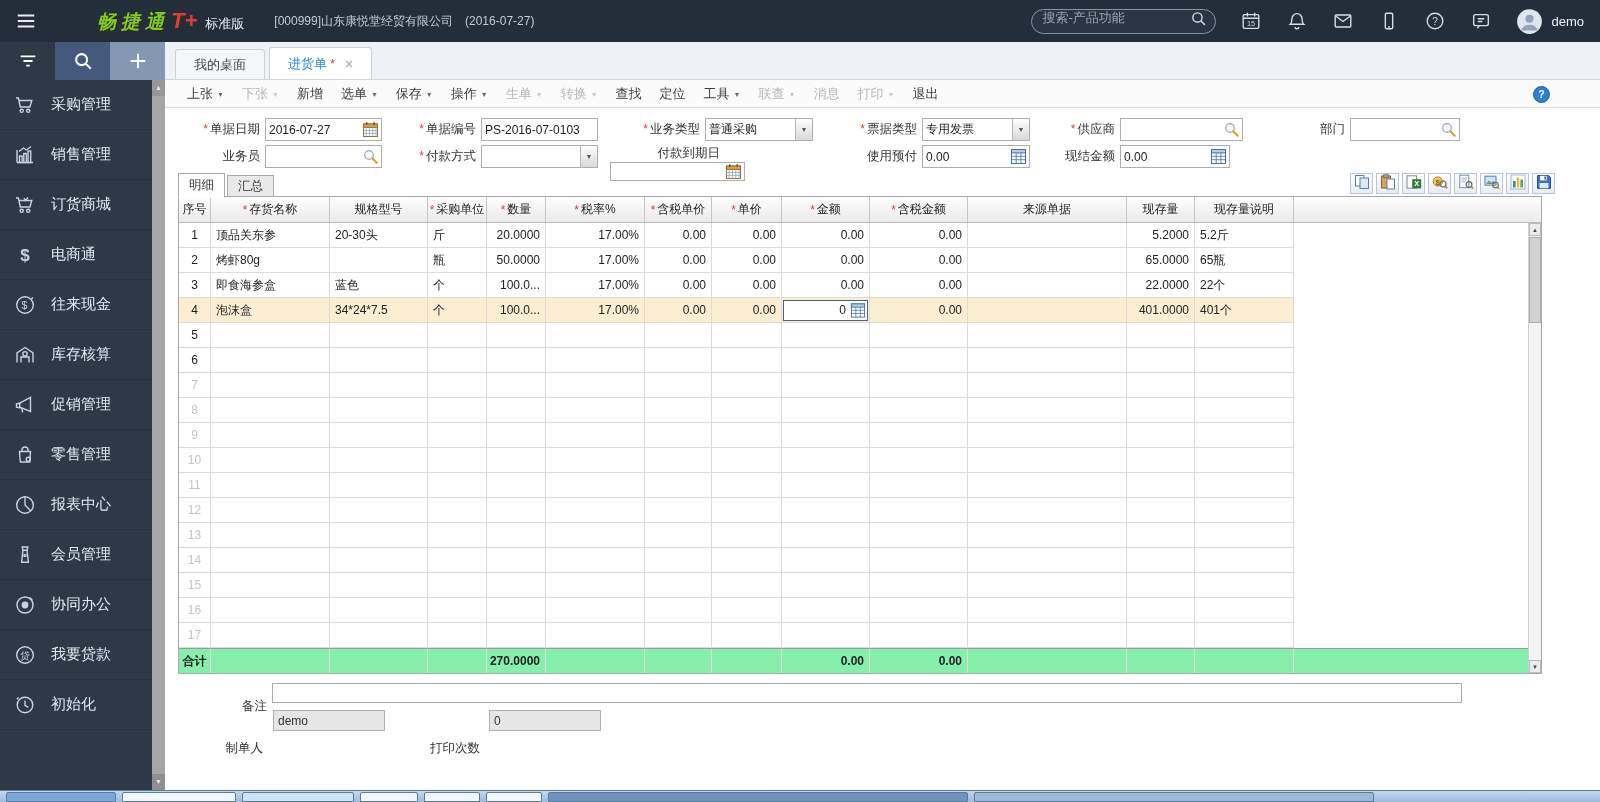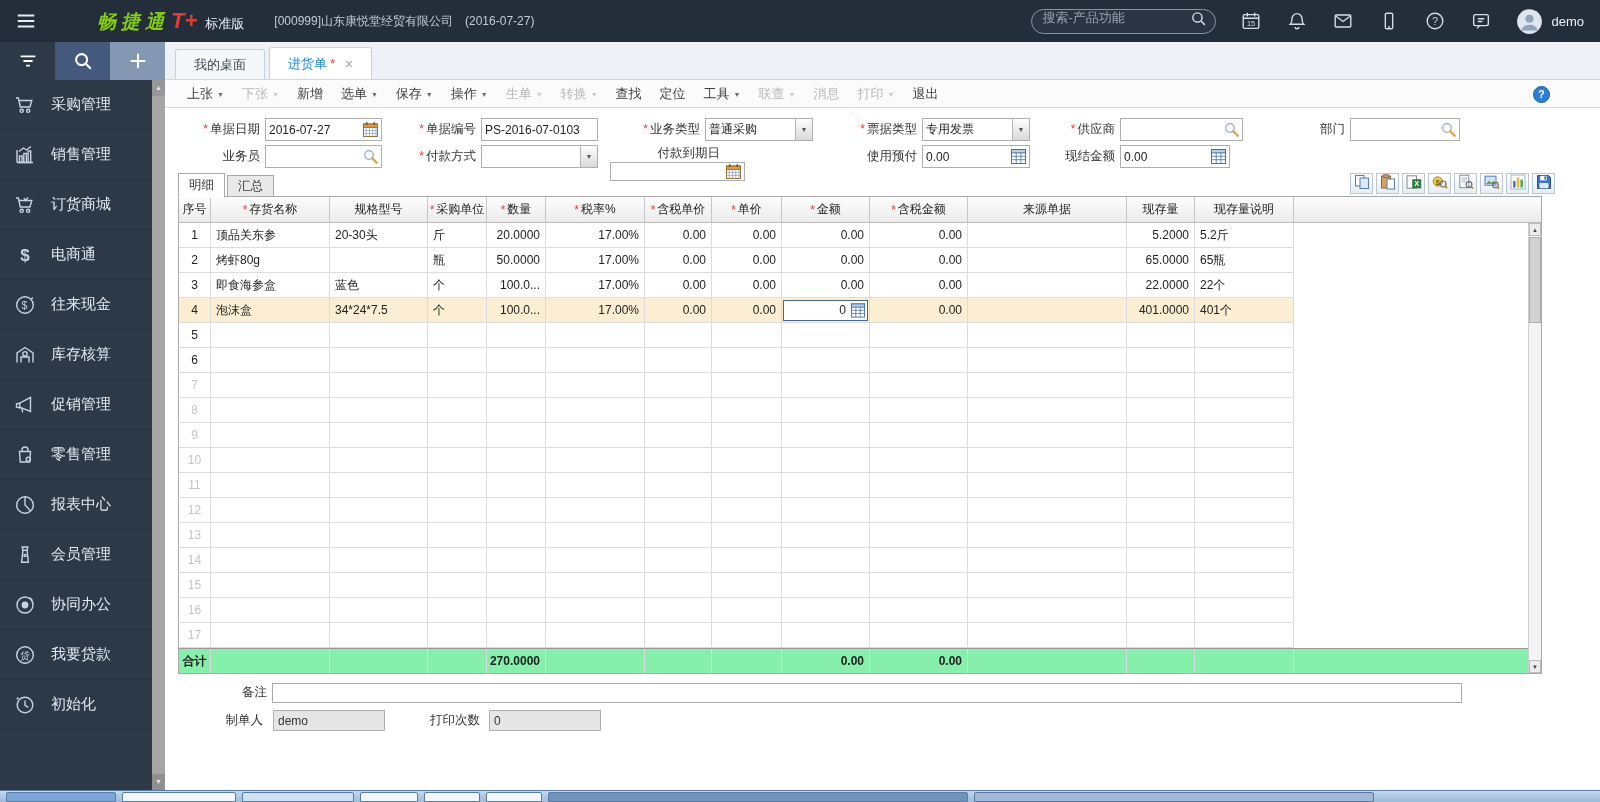--- a/index.html
+++ b/index.html
@@ -99,21 +99,21 @@
   .g-total { display:flex; height:25px; margin-right:13px; border-top:1px solid #9a9a9a; background:#86efac; }
   .g-total .g-cell { border-bottom:none; font-weight:bold; }
   .g-vscroll { position:absolute; right:0; top:26px; bottom:0; width:13px; background:#f4f4f4; border-left:1px solid #cfcfcf; }
   .g-vscroll .arr { position:absolute; left:0; width:12px; height:13px; background:#ececec; border:1px solid #bbb; color:#444; font-size:6px; text-align:center; line-height:12px; }
   .g-vscroll .arr.up { top:0; }
   .g-vscroll .arr.dn { bottom:0; }
   .g-vthumb { position:absolute; left:0; top:14px; width:12px; height:86px; background:#d2d2d2; border:1px solid #adadad; }
 
   
   .remark-row { position:absolute; left:0; top:640px; height:21px; display:flex; align-items:center; }
-  .fr-label { width:95px; text-align:right; font-size:12.5px; color:#333; padding-right:5px; }
+  .fr-label { width:95px; text-align:right; font-size:12.5px; color:#333; padding-right:5px;margin-top:28px; }
   .remark-input { width:1190px; height:20px; border:1px solid #a9a9a9; font-size:12px; padding:0 4px; outline:none; font-family:inherit; }
   .maker-row { position:absolute; left:0; top:668px; height:22px; }
   .dis-input { height:21px; background:#e6e6e6; border:1px solid #b0b0b0; font-size:12px; color:#333; padding:0 4px; font-family:inherit; }
 
   
   .taskbar { position:absolute; left:0; bottom:0; width:1600px; height:12px; background:linear-gradient(#c3d8ef,#9dbbda); border-top:1px solid #5a7ca3; }
   .tbtn { position:absolute; top:1px; height:10px; border:1px solid #5a7ca3; border-radius:2px 2px 0 0; }
 </style>
 </head>
 <body>

